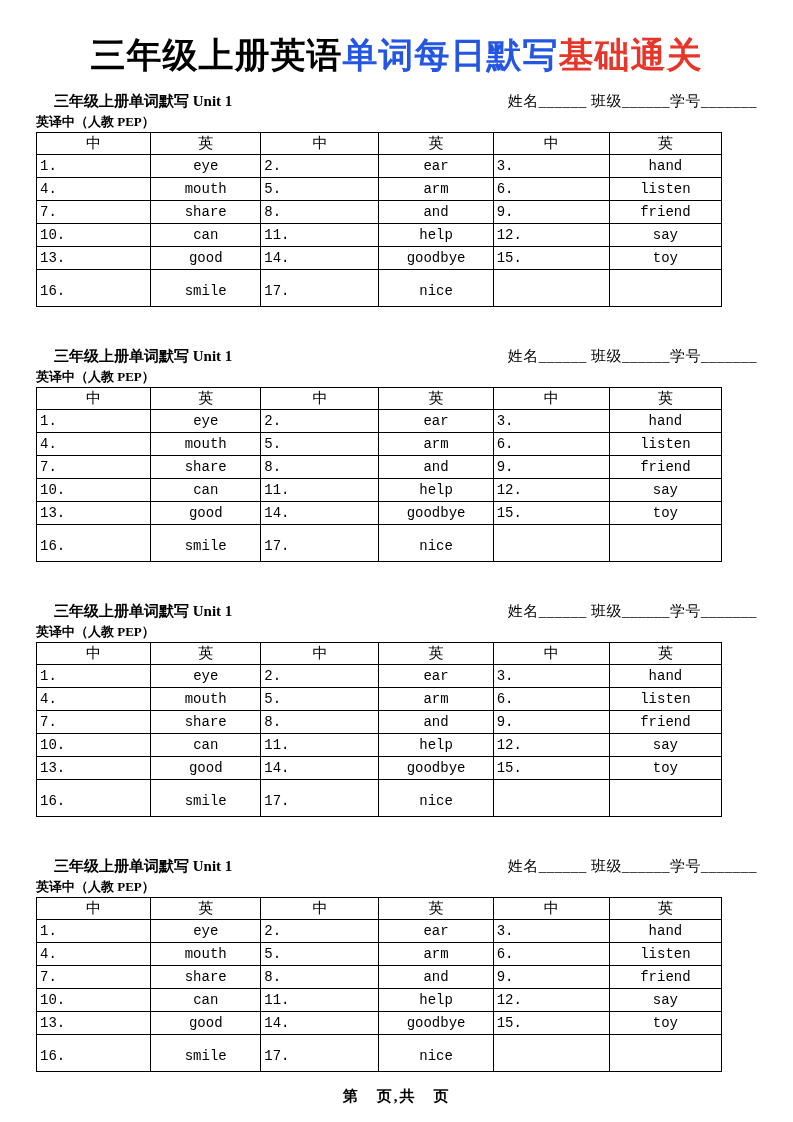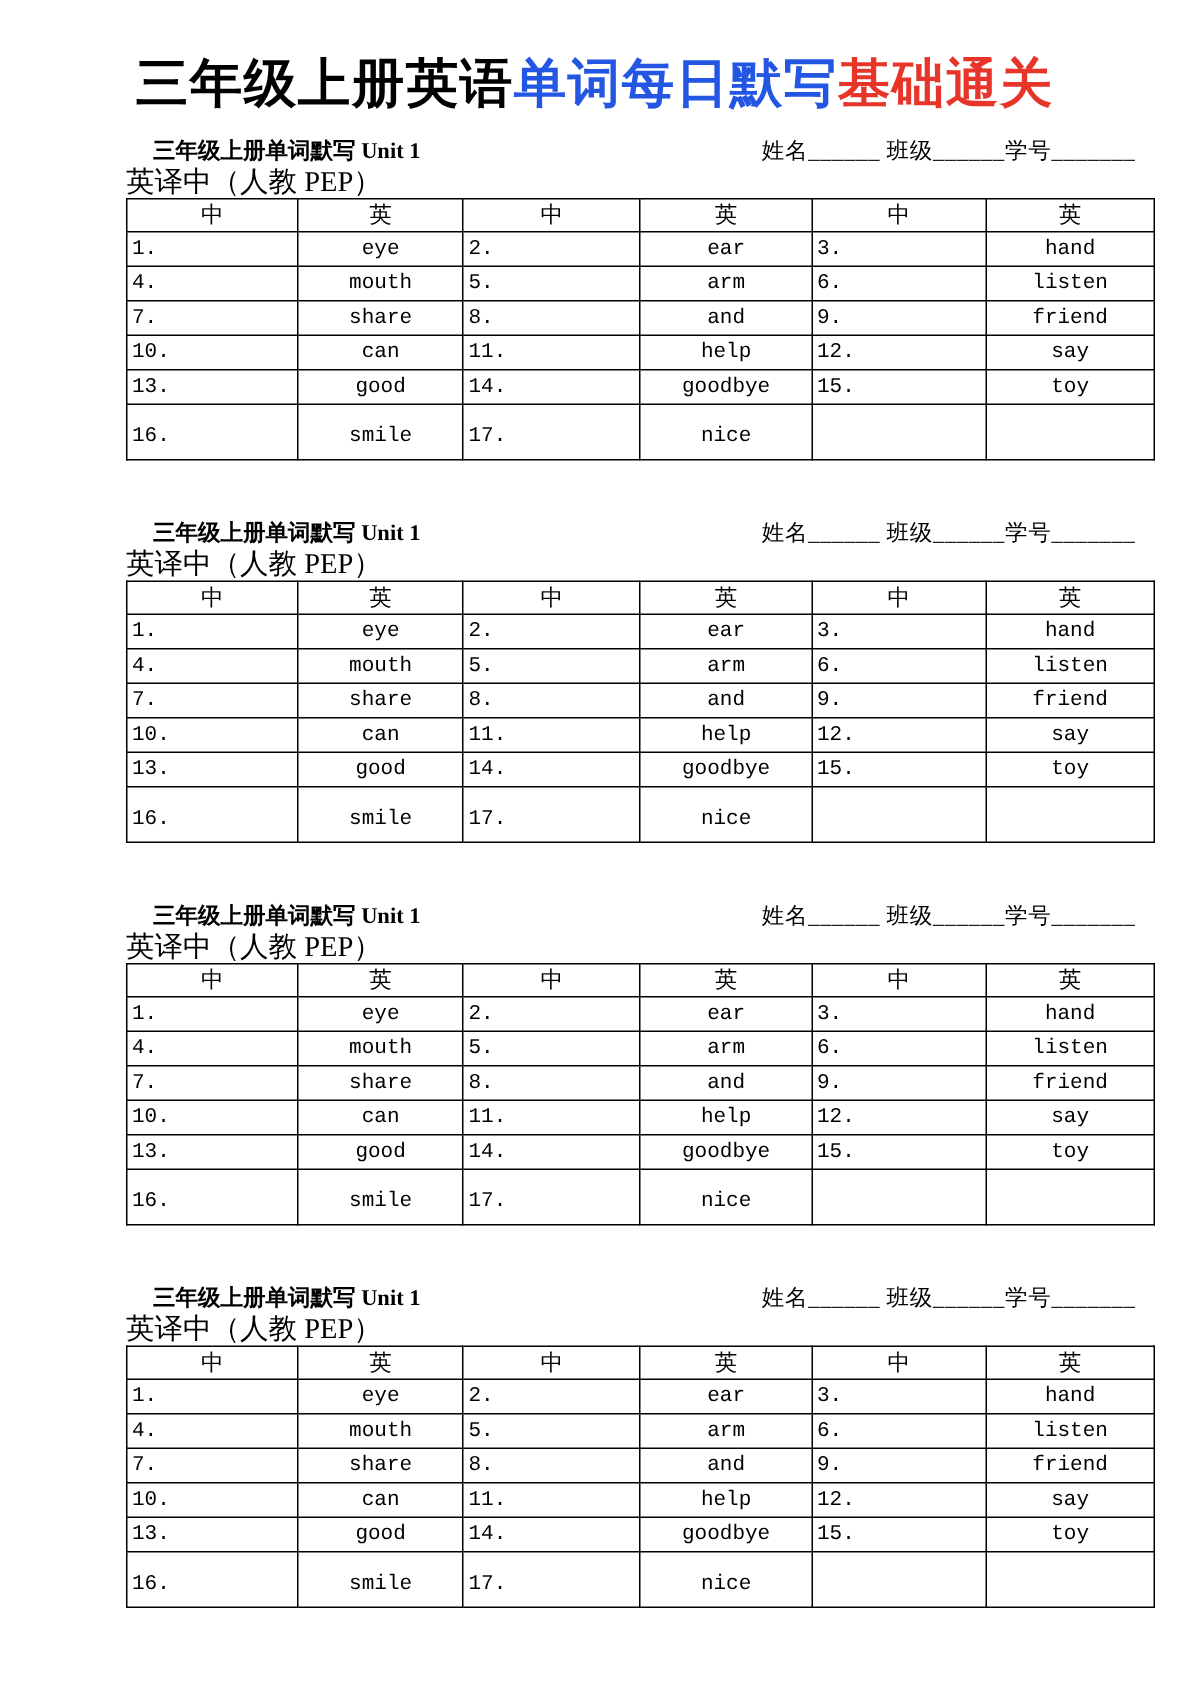--- a/index.html
+++ b/index.html
@@ -18,34 +18,34 @@
     overflow: hidden;
   }
   .doc-title {
     text-align: center;
     font-size: 35px;
     font-weight: 900;
     letter-spacing: 1px;
     margin: 6px 0 12px 0;
     white-space: nowrap;
   }
-  .unit-section { margin-bottom: 39px; margin-left: 48px; }
+  .unit-section { margin-bottom: 39px; }
   .section-header {
     display: flex;
     justify-content: space-between;
     align-items: baseline;
     font-weight: bold;
     font-size: 15px;
     padding-left: 18px;
     line-height: 21px;
   }
   .name-fields { font-weight: normal; letter-spacing: 0.5px; }
   .subtitle {
-    font-weight: normal;
-    font-size: 19px;
+    font-weight: bold;
+    font-size: 13px;
     line-height: 18px;
     margin: 1px 0 1px 0;
   }
   table.word-table {
     border-collapse: collapse;
     table-layout: fixed;
     width: 686px;
   }
   .word-table th, .word-table td {
     border: 1px solid #000;
@@ -391,13 +391,14 @@
               <td class="num-cell">17.</td>
               <td class="word-cell">nice</td>
               <td class="num-cell"></td>
               <td class="word-cell"></td>
             </tr>
           </tbody>
     </table>
   </section>
 </div>
 
+  <div class="footer">第　页,共　页</div>
 </div>
 
 </body></html>

